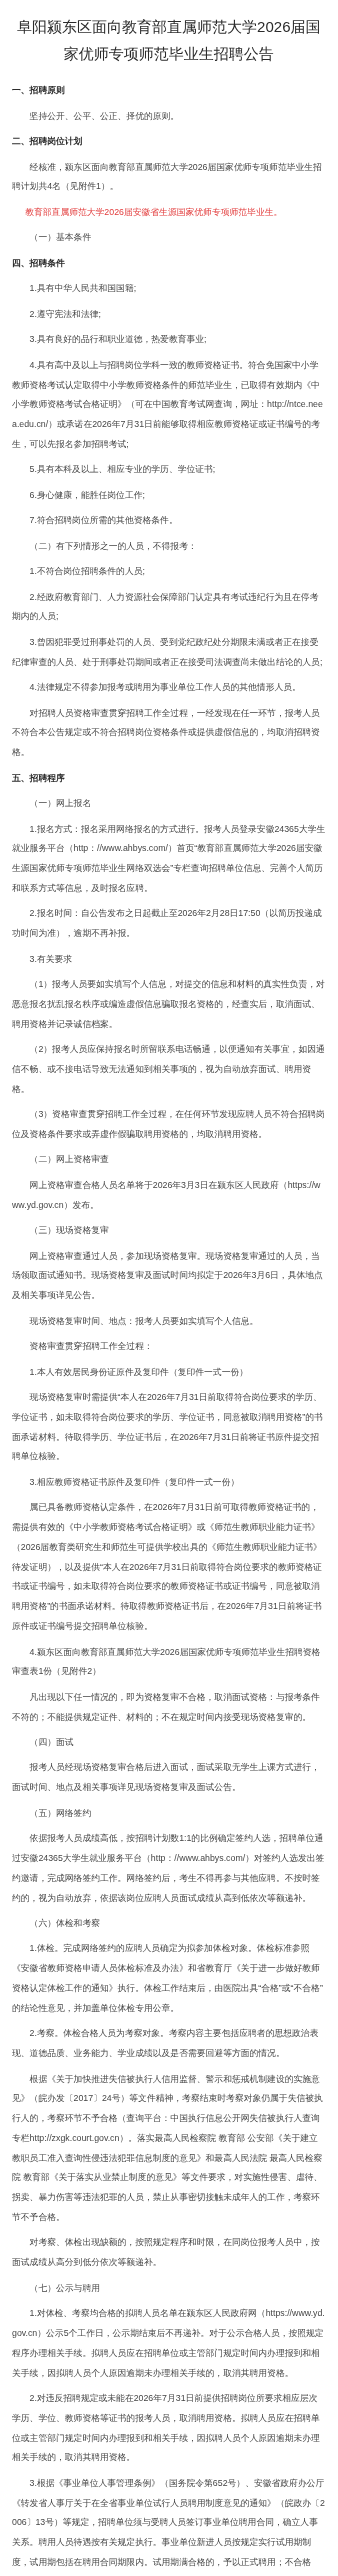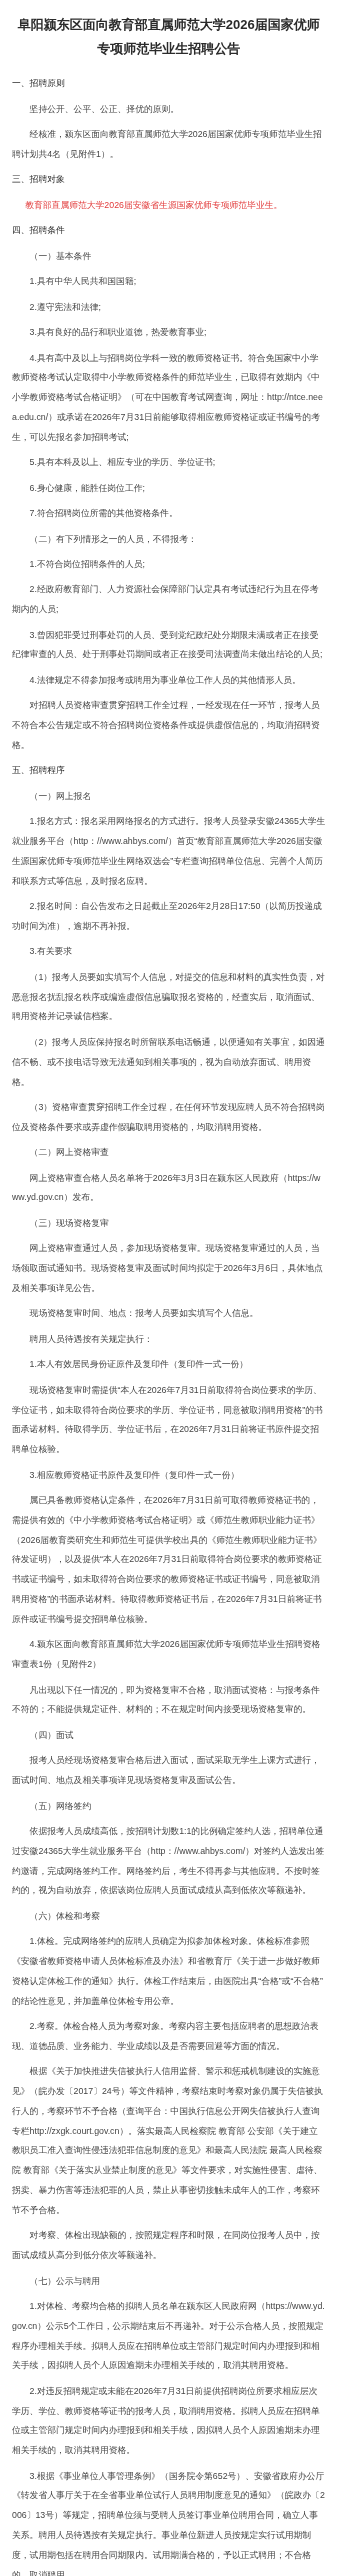--- a/index.html
+++ b/index.html
@@ -1,40 +1,40 @@
 <!DOCTYPE html>
 <html lang="zh" style="font-size:8.2px"><head>
 <meta charset="utf-8">
 <title>招聘公告</title>
 <style>
   html,body{margin:0;padding:0;background:#ffffff;}
   body{width:338px;font-family:"Liberation Sans","DejaVu Sans",sans-serif;color:#454545;}
   .page{box-sizing:border-box;width:338px;min-height:2968px;padding:13.4px 12.4px 6.2px 12px;background:#fff;display:flex;flex-direction:column;}
-  .doc-title{font-size:13px;font-weight:bold;color:#2b2b2b;text-align:center;line-height:1.8;margin:0 3.1px 8.2px 3.1px;}
+  .doc-title{font-size:15px;font-weight:normal;color:#2b2b2b;text-align:center;line-height:1.8;margin:0 3.1px 8.2px 3.1px;}
   .para{font-size:8.8px;line-height:2.25;margin:5.7px 0;text-indent:2em;word-break:break-all;}
   .para.no-indent{text-indent:0;}
-  .sec-heading{font-size:8.8px;font-weight:normal;color:#2b2b2b;line-height:2.25;margin:5.7px 0;text-indent:0;}
+  .sec-heading{font-size:8.8px;font-weight:bold;color:#2b2b2b;line-height:2.25;margin:5.7px 0;text-indent:0;}
   .red-text{color:#e23a3a;text-indent:1.5em;}
   .spacer{flex:1 1 auto;}
 </style>
 </head>
 <body>
 
 <div class="page">
 
   <div class="doc-title">阜阳颍东区面向教育部直属师范大学2026届国家优师专项师范毕业生招聘公告</div>
 
   <div id="doc-body">
       <p class="para sec-heading">一、招聘原则</p>
       <p class="para">坚持公开、公平、公正、择优的原则。</p>
+      <p class="para sec-heading">二、招聘岗位计划</p>
       <p class="para">经核准，颍东区面向教育部直属师范大学2026届国家优师专项师范毕业生招聘计划共4名（见附件1）。</p>
-      <p class="para sec-heading">三、招聘对象</p>
       <p class="para red-text">教育部直属师范大学2026届安徽省生源国家优师专项师范毕业生。</p>
+      <p class="para">（一）基本条件</p>
       <p class="para sec-heading">四、招聘条件</p>
-      <p class="para">（一）基本条件</p>
       <p class="para">1.具有中华人民共和国国籍;</p>
       <p class="para">2.遵守宪法和法律;</p>
       <p class="para">3.具有良好的品行和职业道德，热爱教育事业;</p>
       <p class="para">4.具有高中及以上与招聘岗位学科一致的教师资格证书。符合免国家中小学教师资格考试认定取得中小学教师资格条件的师范毕业生，已取得有效期内《中小学教师资格考试合格证明》（可在中国教育考试网查询，网址：http://ntce.neea.edu.cn/）或承诺在2026年7月31日前能够取得相应教师资格证或证书编号的考生，可以先报名参加招聘考试;</p>
       <p class="para">5.具有本科及以上、相应专业的学历、学位证书;</p>
       <p class="para">6.身心健康，能胜任岗位工作;</p>
       <p class="para">7.符合招聘岗位所需的其他资格条件。</p>
       <p class="para">（二）有下列情形之一的人员，不得报考：</p>
       <p class="para">1.不符合岗位招聘条件的人员;</p>
       <p class="para">2.经政府教育部门、人力资源社会保障部门认定具有考试违纪行为且在停考期内的人员;</p>
@@ -47,21 +47,21 @@
       <p class="para">2.报名时间：自公告发布之日起截止至2026年2月28日17:50（以简历投递成功时间为准），逾期不再补报。</p>
       <p class="para">3.有关要求</p>
       <p class="para">（1）报考人员要如实填写个人信息，对提交的信息和材料的真实性负责，对恶意报名扰乱报名秩序或编造虚假信息骗取报名资格的，经查实后，取消面试、聘用资格并记录诚信档案。</p>
       <p class="para">（2）报考人员应保持报名时所留联系电话畅通，以便通知有关事宜，如因通信不畅、或不接电话导致无法通知到相关事项的，视为自动放弃面试、聘用资格。</p>
       <p class="para">（3）资格审查贯穿招聘工作全过程，在任何环节发现应聘人员不符合招聘岗位及资格条件要求或弄虚作假骗取聘用资格的，均取消聘用资格。</p>
       <p class="para">（二）网上资格审查</p>
       <p class="para">网上资格审查合格人员名单将于2026年3月3日在颍东区人民政府（https://www.yd.gov.cn）发布。</p>
       <p class="para">（三）现场资格复审</p>
       <p class="para">网上资格审查通过人员，参加现场资格复审。现场资格复审通过的人员，当场领取面试通知书。现场资格复审及面试时间均拟定于2026年3月6日，具体地点及相关事项详见公告。</p>
       <p class="para">现场资格复审时间、地点：报考人员要如实填写个人信息。</p>
-      <p class="para">聘用人员待遇按有关规定执行：</p>
+      <p class="para">资格审查贯穿招聘工作全过程：</p>
       <p class="para">1.本人有效居民身份证原件及复印件（复印件一式一份）</p>
       <p class="para">现场资格复审时需提供“本人在2026年7月31日前取得符合岗位要求的学历、学位证书，如未取得符合岗位要求的学历、学位证书，同意被取消聘用资格”的书面承诺材料。待取得学历、学位证书后，在2026年7月31日前将证书原件提交招聘单位核验。</p>
       <p class="para">3.相应教师资格证书原件及复印件（复印件一式一份）</p>
       <p class="para">属已具备教师资格认定条件，在2026年7月31日前可取得教师资格证书的，需提供有效的《中小学教师资格考试合格证明》或《师范生教师职业能力证书》（2026届教育类研究生和师范生可提供学校出具的《师范生教师职业能力证书》待发证明），以及提供“本人在2026年7月31日前取得符合岗位要求的教师资格证书或证书编号，如未取得符合岗位要求的教师资格证书或证书编号，同意被取消聘用资格”的书面承诺材料。待取得教师资格证书后，在2026年7月31日前将证书原件或证书编号提交招聘单位核验。</p>
       <p class="para">4.颍东区面向教育部直属师范大学2026届国家优师专项师范毕业生招聘资格审查表1份（见附件2）</p>
       <p class="para">凡出现以下任一情况的，即为资格复审不合格，取消面试资格：与报考条件不符的；不能提供规定证件、材料的；不在规定时间内接受现场资格复审的。</p>
       <p class="para">（四）面试</p>
       <p class="para">报考人员经现场资格复审合格后进入面试，面试采取无学生上课方式进行，面试时间、地点及相关事项详见现场资格复审及面试公告。</p>
       <p class="para">（五）网络签约</p>
       <p class="para">依据报考人员成绩高低，按招聘计划数1:1的比例确定签约人选，招聘单位通过安徽24365大学生就业服务平台（http：//www.ahbys.com/）对签约人选发出签约邀请，完成网络签约工作。网络签约后，考生不得再参与其他应聘。不按时签约的，视为自动放弃，依据该岗位应聘人员面试成绩从高到低依次等额递补。</p>

